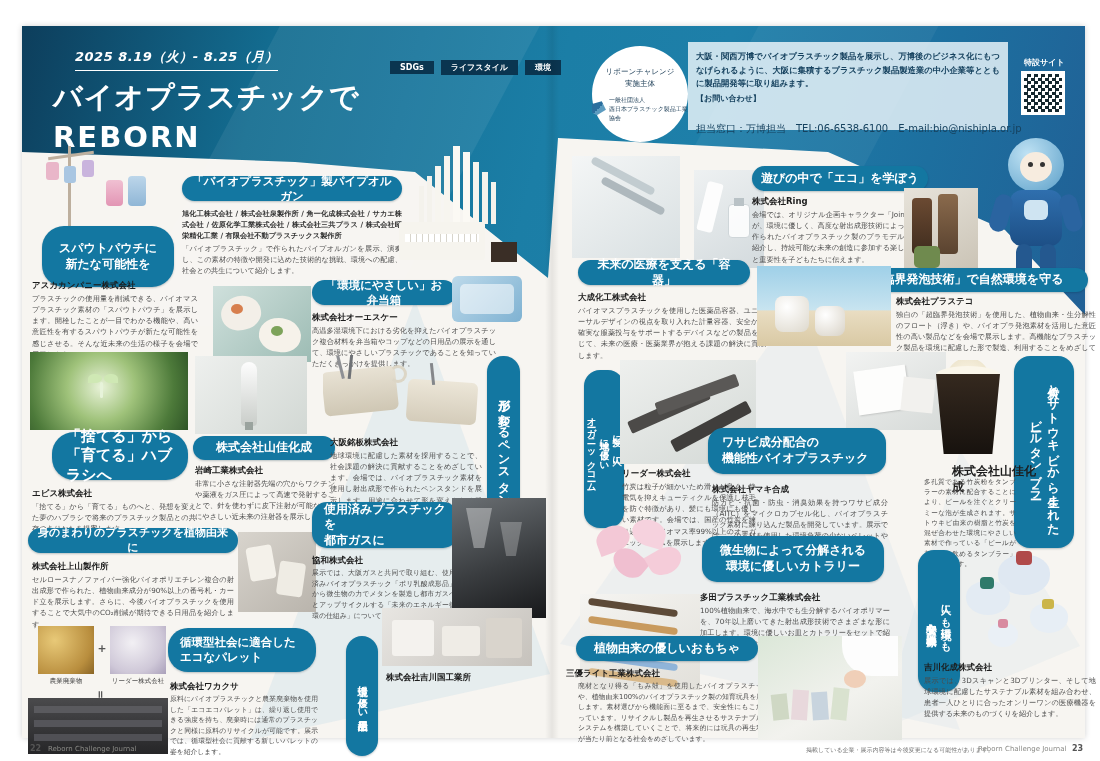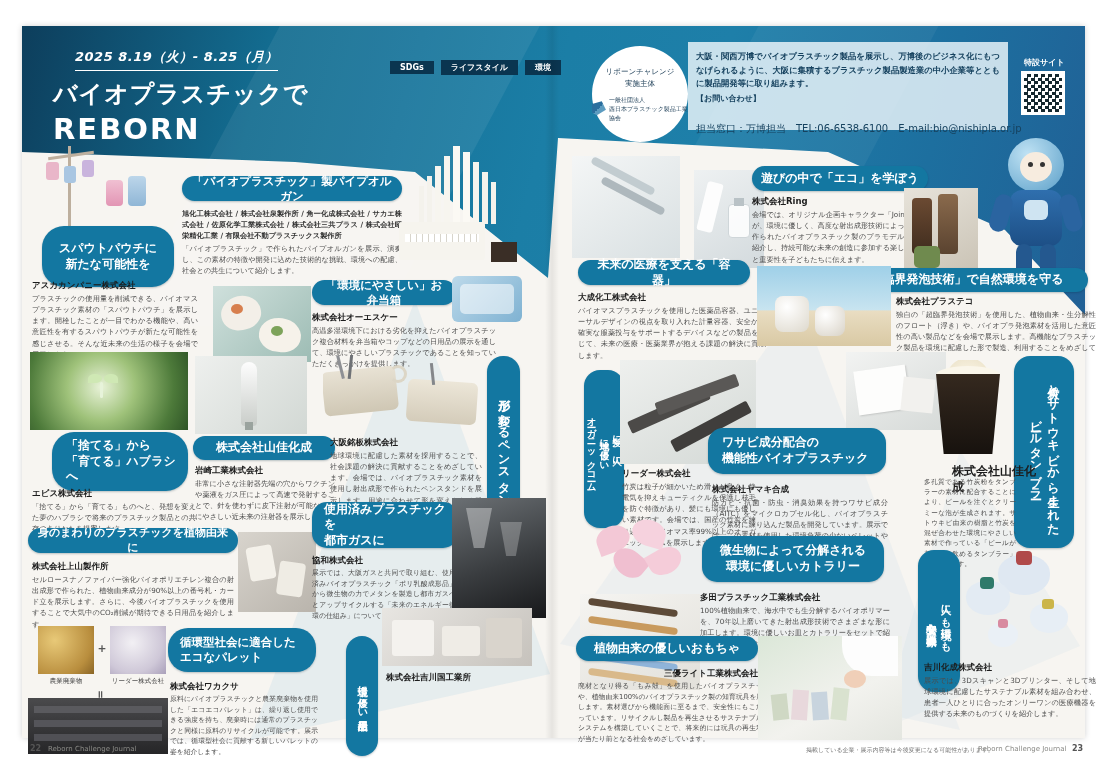--- a/index.html
+++ b/index.html
@@ -41,21 +41,21 @@
   <div class="header-sheen" style="left:200px;top:26px;width:260px;height:300px;transform:skewX(-28deg);"></div>
   <div class="header-sheen" style="left:700px;top:26px;width:180px;height:220px;transform:skewX(-28deg);background:rgba(255,255,255,.05);"></div>
 
   <div style="position:absolute;left:75px;top:48px;color:#fff;font-weight:bold;font-size:13px;font-style:italic;border-bottom:1.5px solid #fff;padding-bottom:4px;letter-spacing:.5px;">2025 8.19（火）- 8.25（月）</div>
 
   <div style="position:absolute;left:390px;top:55px;">
     <span class="chip">SDGs</span><span class="chip">ライフスタイル</span><span class="chip">環境</span>
   </div>
 
   <div style="position:absolute;left:53px;top:78px;color:#fff;font-weight:bold;">
-    <div style="font-size:24px;letter-spacing:1px;text-align:center;">バイオプラスチックで</div>
+    <div style="font-size:29px;letter-spacing:1px;text-align:center;">バイオプラスチックで</div>
     <div style="font-size:29px;letter-spacing:2px;margin-top:2px;">REBORN</div>
   </div>
 
   <div style="position:absolute;left:592px;top:46px;width:96px;height:96px;border-radius:50%;background:#fff;display:flex;flex-direction:column;align-items:center;justify-content:center;text-align:center;">
     <div class="pre" style="font-size:7.5px;color:#27465e;line-height:1.5;">リボーンチャレンジ
 実施主体</div>
     <div style="display:flex;align-items:center;margin-top:6px;gap:3px;">
       <span style="width:16px;height:14px;background:linear-gradient(135deg,#2a6f9e 50%,#5d9cc0 50%);display:inline-block;clip-path:polygon(0 20%,70% 0,100% 60%,35% 100%,0 80%);"></span>
       <span class="pre" style="font-size:6px;color:#27465e;text-align:left;line-height:1.5;">一般社団法人
 西日本プラスチック製品工業協会</span>
@@ -86,21 +86,21 @@
 新たな可能性を</div>
   <div class="company" style="left:32px;top:280px;width:170px;">アスカカンパニー株式会社</div>
   <div class="bodytext" style="left:32px;top:293px;width:166px;">プラスチックの使用量を削減できる、バイオマスプラスチック素材の「スパウトパウチ」を展示します。開栓したことが一目でわかる機能や、高い意匠性を有するスパウトパウチが新たな可能性を感じさせる。そんな近未来の生活の様子を会場で展示します。</div>
 
   <div class="photo" style="left:30px;top:352px;width:158px;height:78px;background:radial-gradient(circle at 45% 45%,#e8f2d8 0%,#9fc27a 35%,#4d7a3a 75%,#2e5426 100%);">
     <div style="position:absolute;left:70px;top:30px;width:3px;height:16px;background:#e7f3da;border-radius:2px;"></div>
     <div style="position:absolute;left:58px;top:22px;width:14px;height:9px;background:#cfe8b4;border-radius:50% 50% 50% 0;"></div>
     <div style="position:absolute;left:74px;top:22px;width:14px;height:9px;background:#cfe8b4;border-radius:50% 50% 0 50%;"></div>
   </div>
 
-  <div class="bubble" style="left:52px;top:432px;width:136px;height:59px;font-size:12px;border-radius:22px;justify-content:flex-start;text-align:left;padding-left:14px;">「捨てる」から
+  <div class="bubble" style="left:52px;top:432px;width:136px;height:48px;font-size:15px;border-radius:22px;justify-content:flex-start;text-align:left;padding-left:14px;">「捨てる」から
 「育てる」ハブラシへ</div>
   <div class="company" style="left:32px;top:488px;width:160px;">エビス株式会社</div>
   <div class="bodytext" style="left:32px;top:501px;width:164px;">「捨てる」から「育てる」ものへと、発想を変えた夢のハブラシで将来のプラスチック製品との共存のありかたを提案します。</div>
 
   <div class="bubble" style="left:28px;top:528px;width:210px;height:25px;font-size:11px;">身のまわりのプラスチックを植物由来に</div>
   <div class="company" style="left:32px;top:561px;width:180px;">株式会社上山製作所</div>
   <div class="bodytext" style="left:32px;top:574px;width:202px;">セルロースナノファイバー強化バイオポリエチレン複合の射出成形で作られた、植物由来成分が90%以上の番号札・カード立を展示します。さらに、今後バイオプラスチックを使用することで大気中のCO₂削減が期待できる日用品を紹介します。</div>
 
   <div class="photo" style="left:238px;top:532px;width:78px;height:80px;background:linear-gradient(140deg,#d8d4cd,#b9b4ac);">
     <div style="position:absolute;left:10px;top:14px;width:26px;height:34px;background:#f4f1ea;border-radius:4px;transform:rotate(-10deg);"></div>
@@ -279,21 +279,21 @@
     <div style="position:absolute;left:8px;top:46px;width:90px;height:7px;background:#e9e6df;transform:rotate(8deg);border-radius:4px;"></div>
     <div style="position:absolute;left:8px;top:64px;width:90px;height:7px;background:#8fb4d9;transform:rotate(8deg);border-radius:4px;"></div>
     <div style="position:absolute;left:8px;top:80px;width:90px;height:7px;background:#d9b98a;transform:rotate(8deg);border-radius:4px;"></div>
   </div>
   <div class="bubble" style="left:702px;top:536px;width:182px;height:46px;font-size:12px;">微生物によって分解される
 環境に優しいカトラリー</div>
   <div class="company" style="left:700px;top:592px;width:180px;">多田プラスチック工業株式会社</div>
   <div class="bodytext" style="left:700px;top:605px;width:190px;">100%植物由来で、海水中でも生分解するバイオポリマーを、70年以上磨いてきた射出成形技術でさまざまな形に加工します。環境に優しいお皿とカトラリーをセットで紹介します。お皿は日本らしい印象を与える桜モチーフのデザインです。</div>
 
   <div class="bubble" style="left:576px;top:636px;width:182px;height:25px;font-size:12px;">植物由来の優しいおもちゃ</div>
-  <div class="company" style="left:578px;top:668px;width:180px;text-align:right;">三優ライト工業株式会社</div>
+  <div class="company" style="left:566px;top:668px;width:180px;">三優ライト工業株式会社</div>
   <div class="bodytext" style="left:578px;top:681px;width:192px;font-size:6.8px;">廃材となり得る「もみ殻」を使用したバイオプラスチックや、植物由来100%のバイオプラスチック製の知育玩具を展示します。素材選びから機能面に至るまで、安全性にもこだわっています。リサイクルし製品を再生させるサステナブルなシステムを構築していくことで、将来的には玩具の再生利用が当たり前となる社会をめざしています。</div>
   <div class="photo" style="left:758px;top:636px;width:144px;height:104px;background:linear-gradient(150deg,#dbe7d8,#f2f2ee 60%,#e4e6e0);">
     <div style="position:absolute;left:14px;top:58px;width:16px;height:26px;background:#cfd8c4;transform:rotate(-6deg);"></div>
     <div style="position:absolute;left:34px;top:54px;width:16px;height:30px;background:#e8d8dc;transform:rotate(4deg);"></div>
     <div style="position:absolute;left:54px;top:56px;width:16px;height:28px;background:#c8d4de;transform:rotate(-4deg);"></div>
     <div style="position:absolute;left:74px;top:52px;width:16px;height:32px;background:#d9e2cf;transform:rotate(6deg);"></div>
     <div style="position:absolute;left:84px;top:0;width:56px;height:40px;background:#fdfdfd;border-radius:0 0 0 30px;"></div>
     <div style="position:absolute;left:86px;top:34px;width:22px;height:18px;background:#f0cfb8;border-radius:50%;"></div>
   </div>
 

